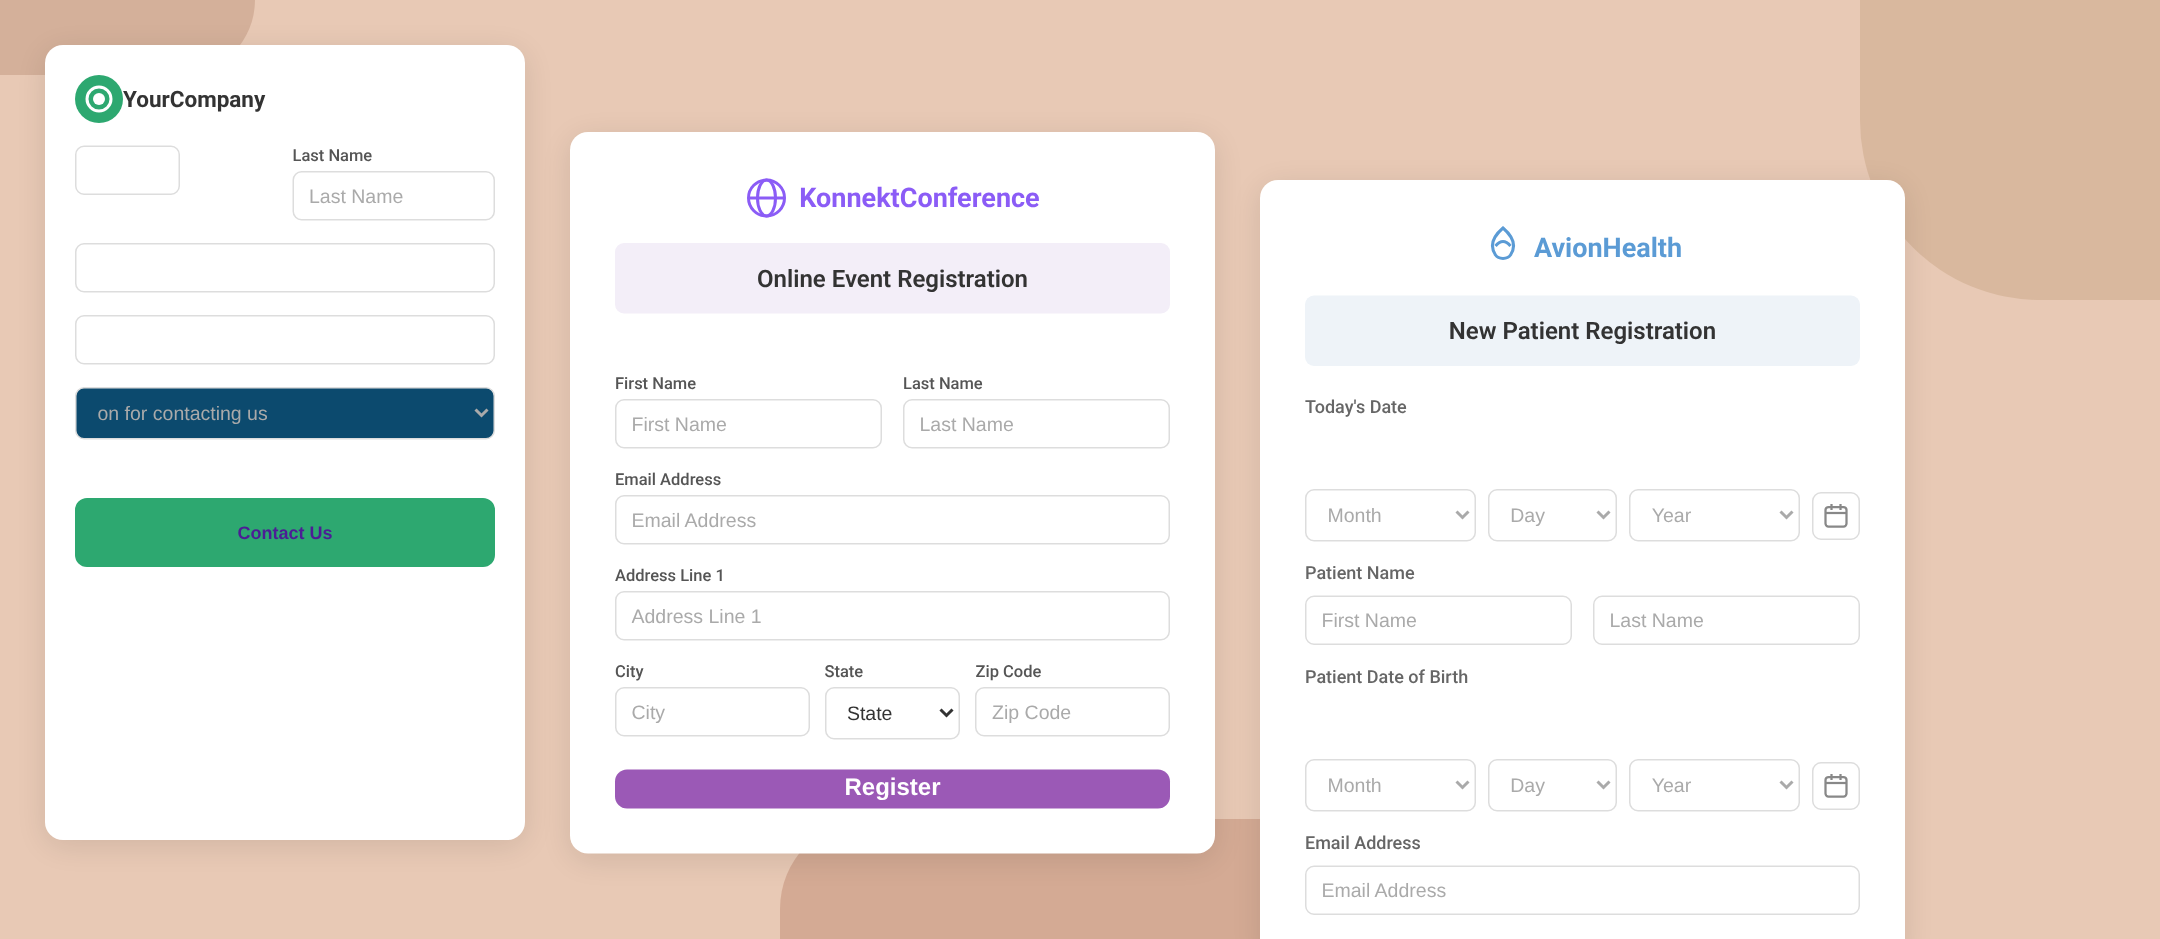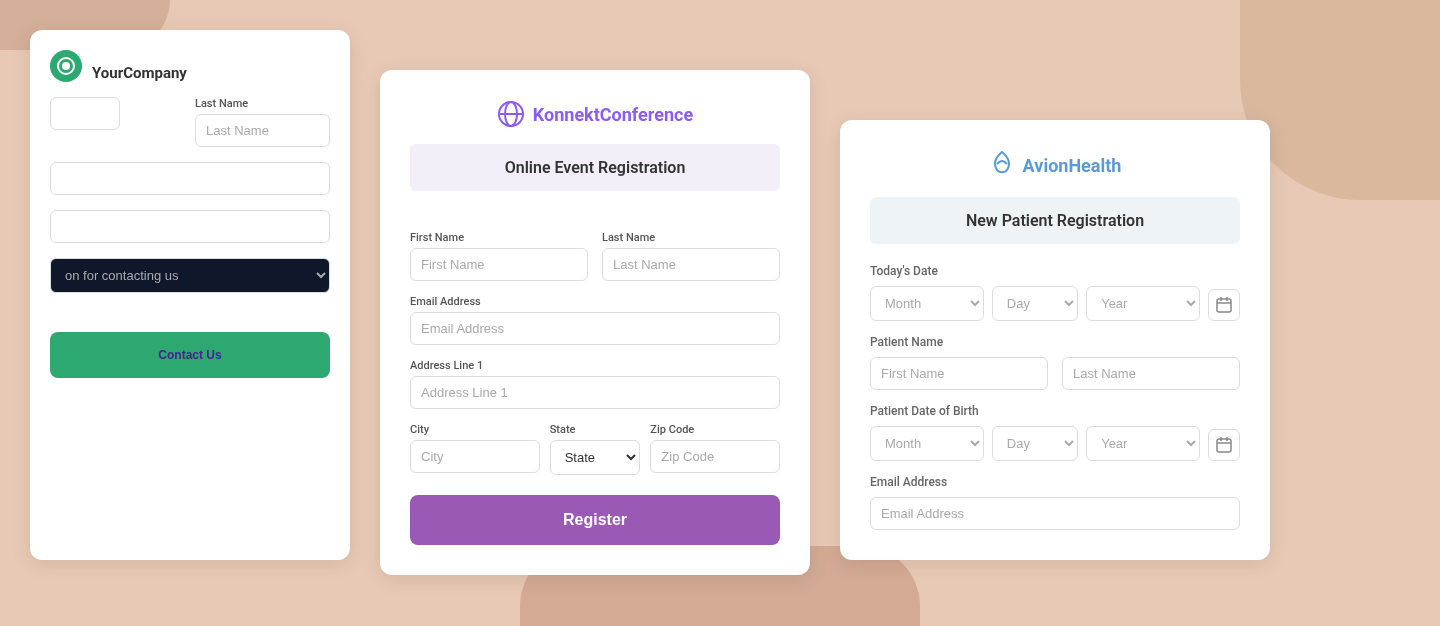--- a/index.html
+++ b/index.html
@@ -59,22 +59,21 @@
     .card-1 {
       width: 320px;
       min-height: 530px;
       padding-bottom: 30px;
       margin-top: 10px;
     }
 
     .card-1-header {
       padding: 20px 20px 15px;
       display: flex;
-      align-items: flex-end;
-      gap: 10px;
+      align-items: center;
     }
 
     .logo-icon {
       width: 32px; height: 32px;
       border-radius: 50%;
       background: #2da870;
       display: flex; align-items: center; justify-content: center;
       color: white;
       font-size: 16px;
       font-weight: bold;
@@ -137,21 +136,21 @@
 
     .form-input-small {
       width: 70px;
     }
 
     .form-select {
       border: 1px solid #ddd;
       border-radius: 6px;
       padding: 8px 10px;
       font-size: 13px;
-      background: #0f172a;
+      background: #0c4a6e;
       width: 100%;
       appearance: auto;
       color: #aaa;
     }
 
     .contact-btn {
       background: #2da870;
       color: #4c1d95;
       border: none;
       border-radius: 8px;
@@ -160,21 +159,21 @@
       font-size: 12px;
       font-weight: 600;
       cursor: pointer;
       margin-top: 24px;
     }
 
     
     .card-2 {
       width: 430px;
       padding: 30px 30px;
-      margin-top: 50px;
+      margin-top: 68px;
     }
 
     .card-2-header {
       display: flex;
       flex-direction: column;
       align-items: center;
       margin-bottom: 20px;
     }
 
     .konnekt-logo {
@@ -224,21 +223,21 @@
     .three-col {
       display: flex;
       gap: 10px;
     }
 
     .register-btn {
       background: #9b59b6;
       color: white;
       border: none;
       border-radius: 8px;
-      padding: 16px;
+      padding: 4px;
       width: 100%;
       font-size: 16px;
       font-weight: 600;
       cursor: pointer;
       margin-top: 6px;
     }
 
     
     .card-3 {
       width: 430px;
@@ -283,21 +282,22 @@
 
     .card-3-body {
       display: flex;
       flex-direction: column;
       gap: 14px;
     }
 
     .date-row {
       display: flex;
       gap: 8px;
-      align-items: flex-end;
+      align-items: center;
+      margin-top: 40px;
     }
 
     .date-select {
       border: 1px solid #ddd;
       border-radius: 6px;
       padding: 8px 10px;
       font-size: 13px;
       background: #fff;
       flex: 1;
       appearance: auto;

